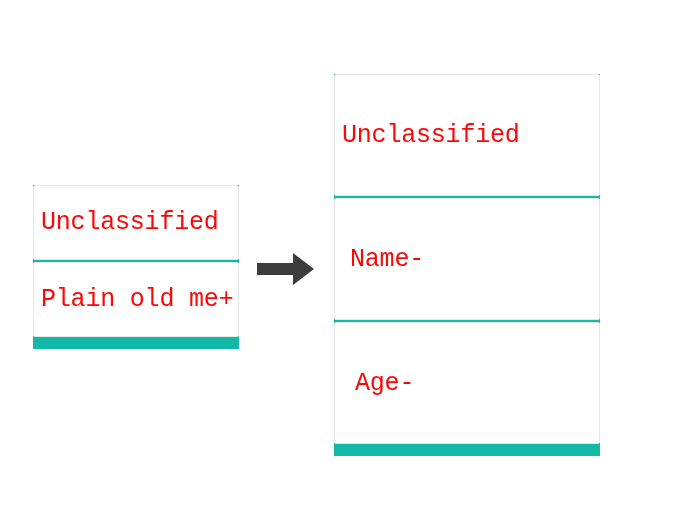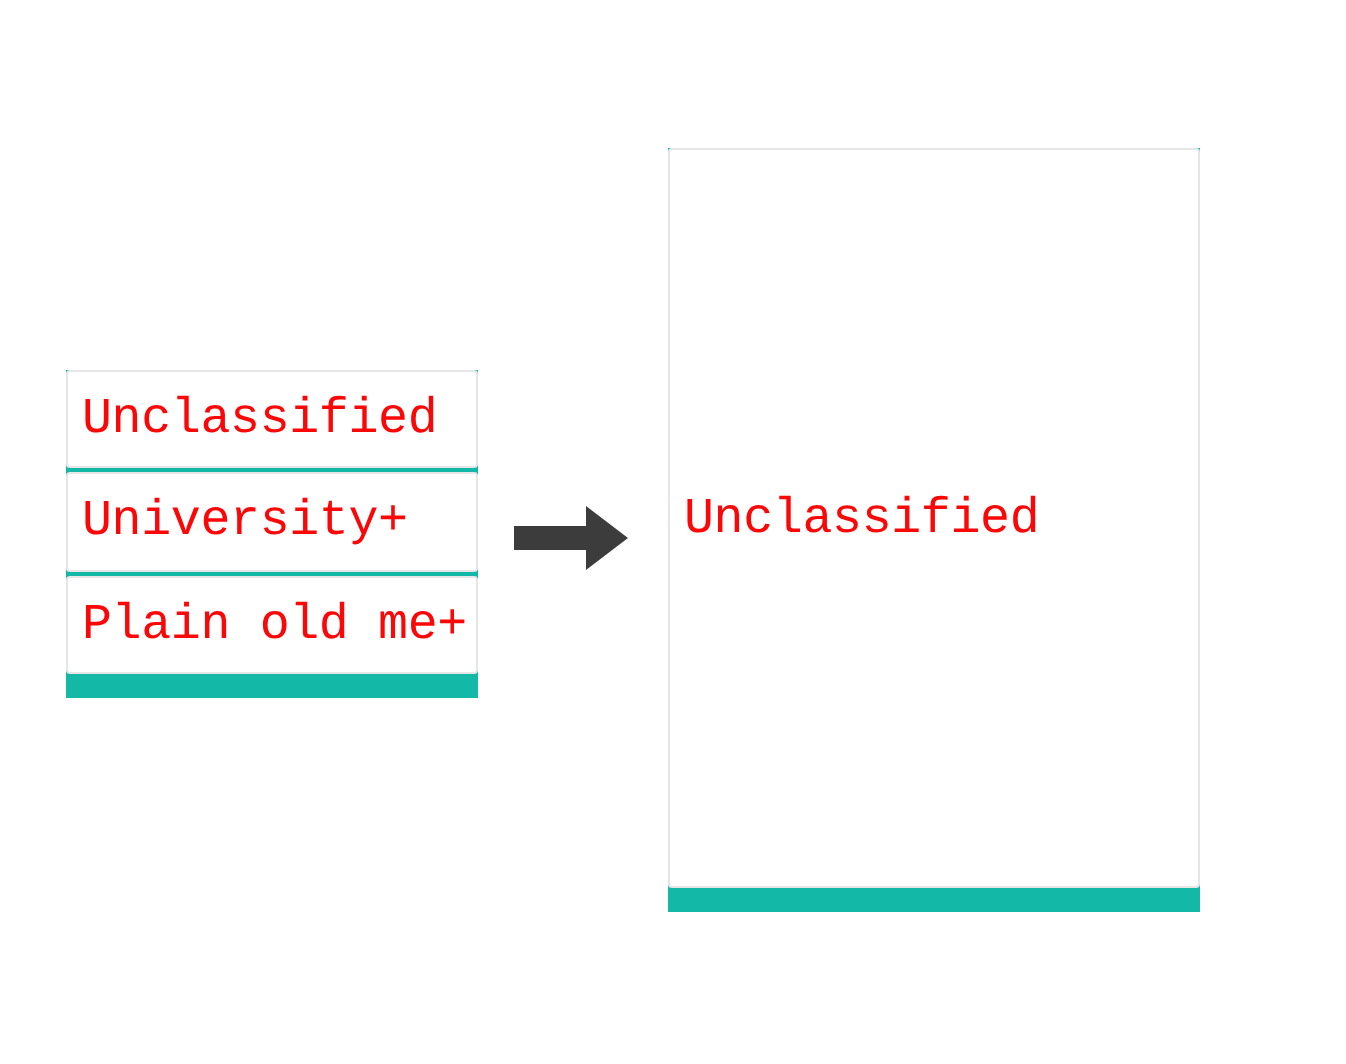--- a/index.html
+++ b/index.html
@@ -92,32 +92,35 @@
 </head>
 <body>
 
 <div id="stage">
 
   <div class="tree-panel" id="tree-before">
     <div class="tree-row depth-0">
       <span class="row-label">Unclassified</span>
     </div>
     <div class="tree-row depth-0">
-      <span class="row-label">University+</span>
-    </div>
-    <div class="tree-row depth-0">
       <span class="row-label">Plain old me+</span>
     </div>
   </div>
 
   <div id="transform-arrow">
     <svg viewBox="0 0 58 34" xmlns="http://www.w3.org/2000/svg" aria-hidden="true">
       <path d="M0 11 L36 11 L36 1 L57 17 L36 33 L36 23 L0 23 Z" fill="#3c3c3c"></path>
     </svg>
   </div>
 
   <div class="tree-panel" id="tree-after">
     <div class="tree-row depth-0">
       <span class="row-label">Unclassified</span>
     </div>
+    <div class="tree-row depth-1">
+      <span class="row-label">Name-</span>
+    </div>
+    <div class="tree-row depth-2">
+      <span class="row-label">Age-</span>
+    </div>
   </div>
 
 </div>
 
 </body></html>

